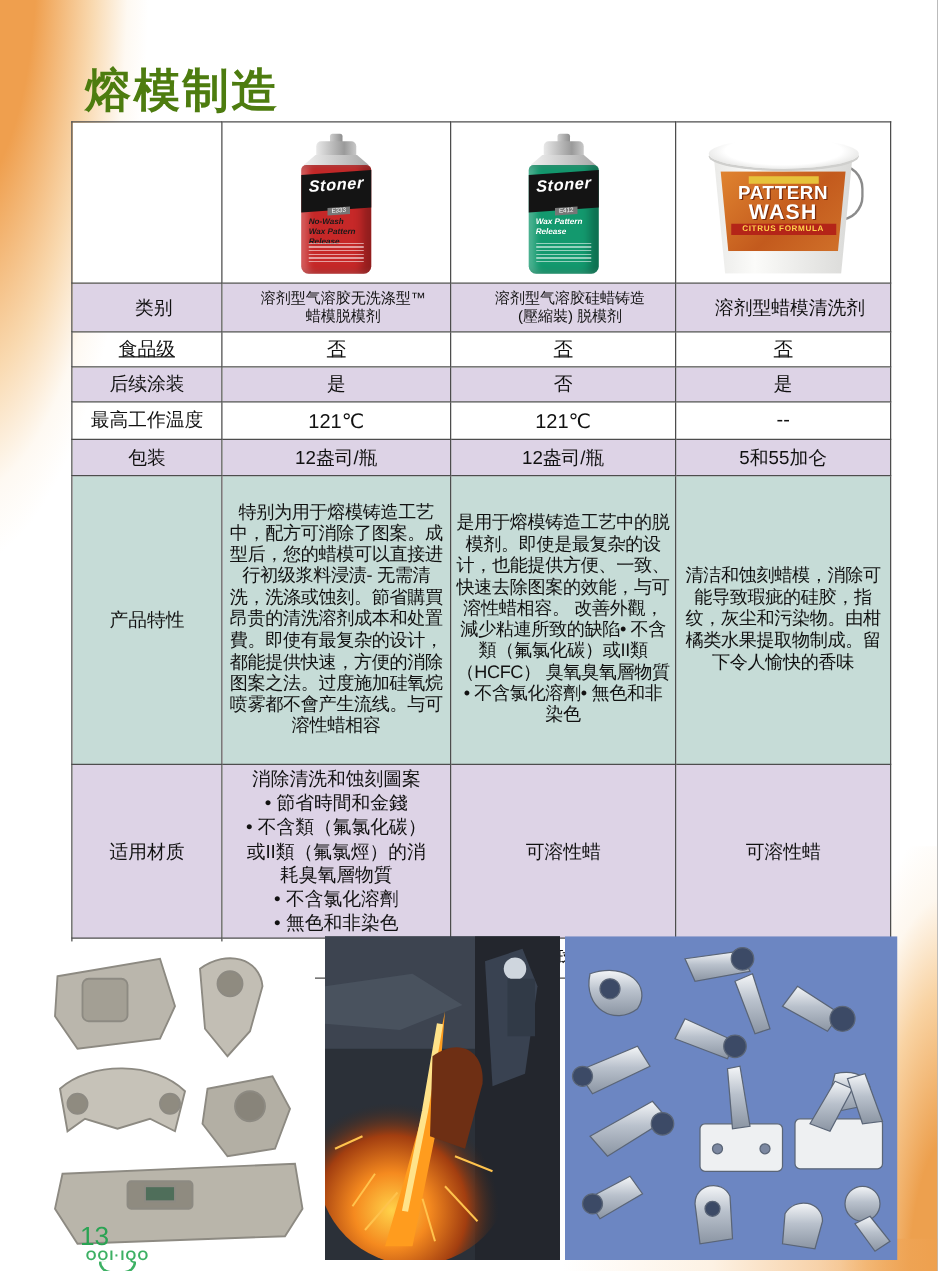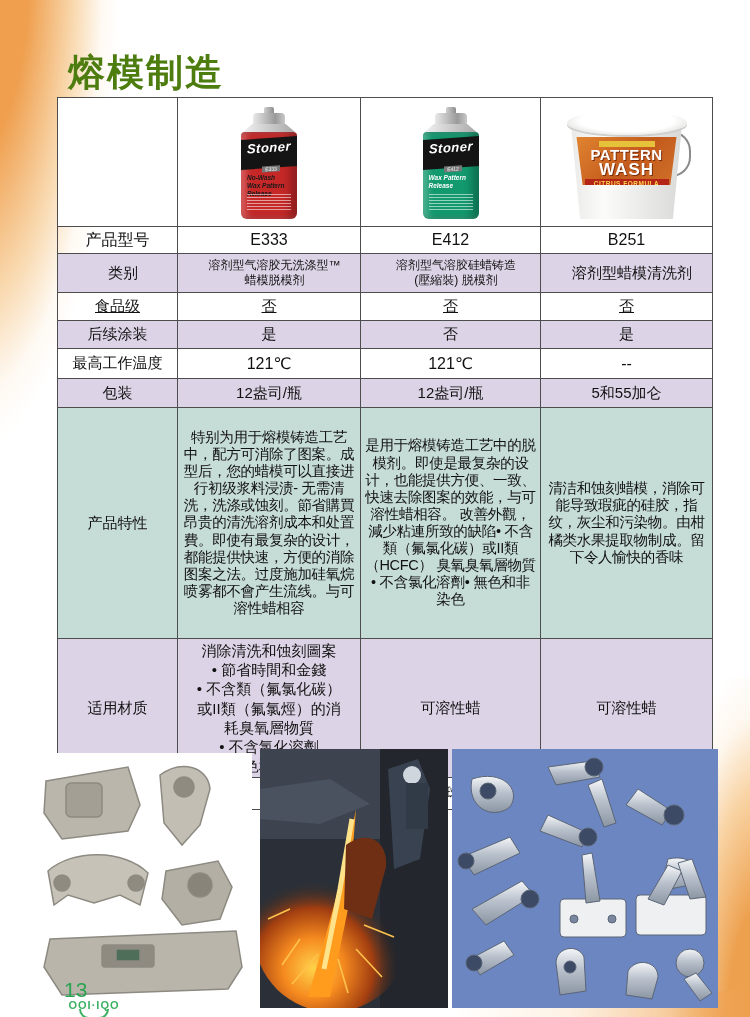--- a/index.html
+++ b/index.html
@@ -60,21 +60,21 @@
   .can-code{font-size:5px;color:#fff;background:#777;display:inline-block;margin-left:4px;padding:0 3px;line-height:6px;}
   .can-label{position:absolute;left:0;top:42px;width:100%;text-align:left;padding-left:6px;box-sizing:border-box;color:#fff;font-size:6.5px;font-style:italic;font-weight:bold;line-height:1.25;}
   .can-body.red .can-label{color:#1a1a1a;}
   .can-fine{position:absolute;left:6px;top:62px;width:44px;height:18px;background:repeating-linear-gradient(to bottom,rgba(255,255,255,.55) 0 1px,transparent 1px 3px);}
   
   .pailwrap{display:flex;justify-content:center;align-items:flex-end;height:118px;}
   .pail{position:relative;width:124px;height:112px;}
   .pail-handle{position:absolute;right:-2px;top:22px;width:30px;height:42px;border:2px solid #8b8b8b;border-left:none;border-radius:0 20px 20px 0;}
   .pail-lid{position:absolute;left:2px;top:2px;width:120px;height:24px;background:radial-gradient(ellipse at 50% 40%,#ffffff 55%,#dcdcda 85%,#c2c2c0);border-radius:50%;box-shadow:0 2px 0 #cfcfcd;}
   .pail-body{position:absolute;left:4px;top:14px;width:116px;height:96px;background:linear-gradient(to right,#e9e9e7,#fbfbf9 30%,#d8d8d6);clip-path:polygon(2% 0,98% 0,90% 100%,10% 100%);}
-  .pail-band{position:absolute;left:7px;top:14px;width:102px;height:48px;background:linear-gradient(135deg,#e08430,#c35a1d 55%,#d1722a);clip-path:polygon(1% 0,99% 0,93% 100%,7% 100%);text-align:center;color:#fff;}
+  .pail-band{position:absolute;left:7px;top:14px;width:102px;height:64px;background:linear-gradient(135deg,#e08430,#c35a1d 55%,#d1722a);clip-path:polygon(1% 0,99% 0,93% 100%,7% 100%);text-align:center;color:#fff;}
   .pw-top{margin:4px auto 1px;width:56px;height:6px;background:#e6c23a;color:#7a2c0c;font-size:4px;line-height:6px;font-weight:bold;overflow:hidden;}
   .pw1{font-weight:bold;font-size:15px;line-height:14px;letter-spacing:.5px;text-shadow:1px 1px 0 #7a2c0c;}
   .pw2{font-weight:bold;font-size:17px;line-height:15px;letter-spacing:1px;text-shadow:1px 1px 0 #7a2c0c;}
   .pw3{margin:2px auto 0;width:84px;background:#b42518;color:#ffd24a;font-size:6.5px;line-height:9px;font-weight:bold;letter-spacing:.5px;}
   
   .photo{position:absolute;display:block;}
   
   .pagenum{position:absolute;left:64px;top:978px;width:58px;text-align:left;color:#2aa353;font-size:21px;border-bottom:1px solid #57bd7e;padding-bottom:19px;}
   .brandlogo{position:absolute;left:56px;top:999px;width:76px;text-align:center;color:#3cb063;font-size:11px;font-weight:bold;letter-spacing:1px;}
   .brandlogo .smile{display:block;margin:0 auto;width:26px;height:8px;border:2px solid #3cb063;border-top:none;border-radius:0 0 14px 14px;margin-top:-2px;}
@@ -151,26 +151,20 @@
               <div class="pw2">WASH</div>
               <div class="pw3">CITRUS FORMULA</div>
             </div>
           </div>
           <div class="pail-lid"></div>
         </div>
             </div>
       </td>
     </tr>
 
-    <tr class="r-model">
-      <td class="rowhead">产品型号</td>
-      <td>E333</td>
-      <td>E412</td>
-      <td>B251</td>
-    </tr>
 
     <tr class="r-cat">
       <td class="rowhead">类别</td>
       <td class="cat-small">溶剂型气溶胶无洗涤型™
 蜡模脱模剂</td>
       <td class="cat-small">溶剂型气溶胶硅蜡铸造
 (壓縮裝) 脱模剂</td>
       <td>溶剂型蜡模清洗剂</td>
     </tr>
 

